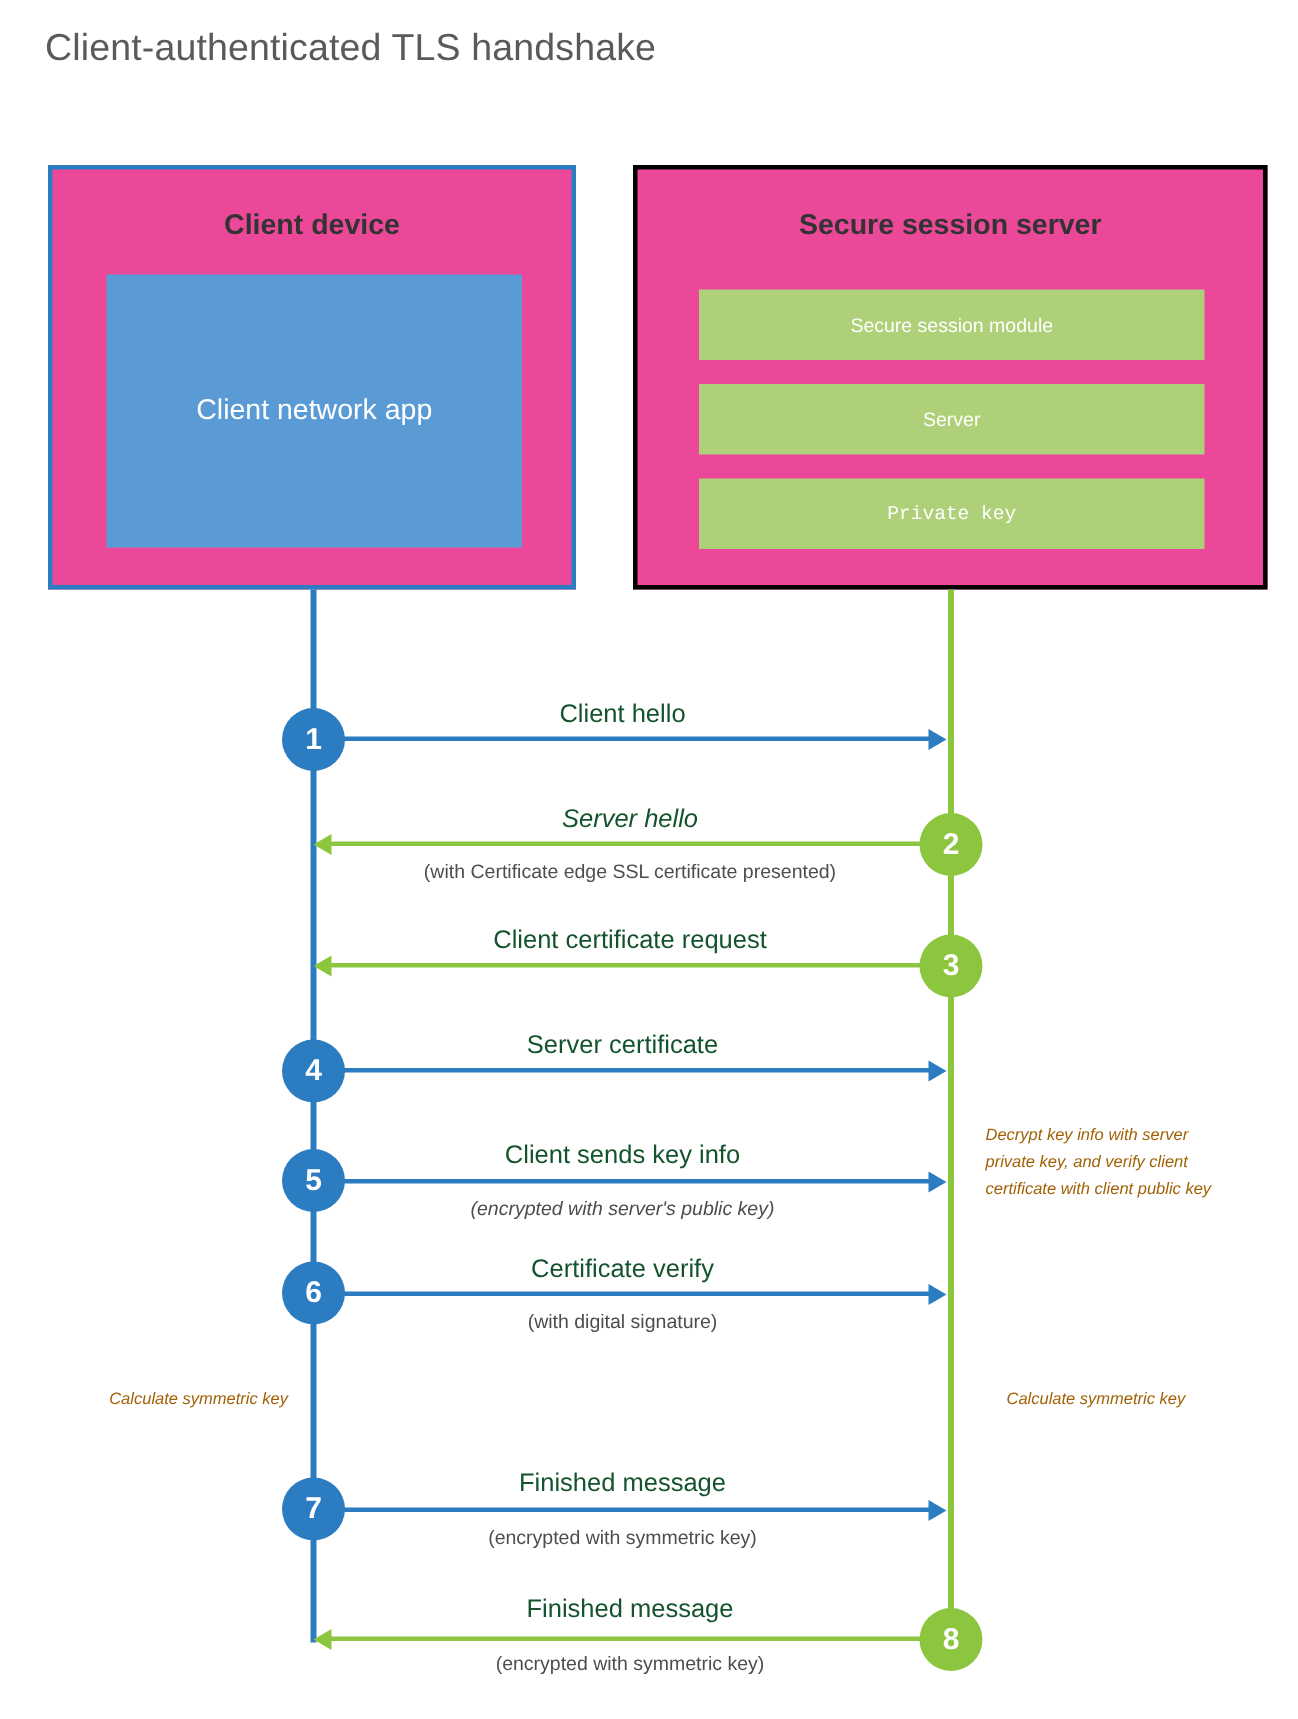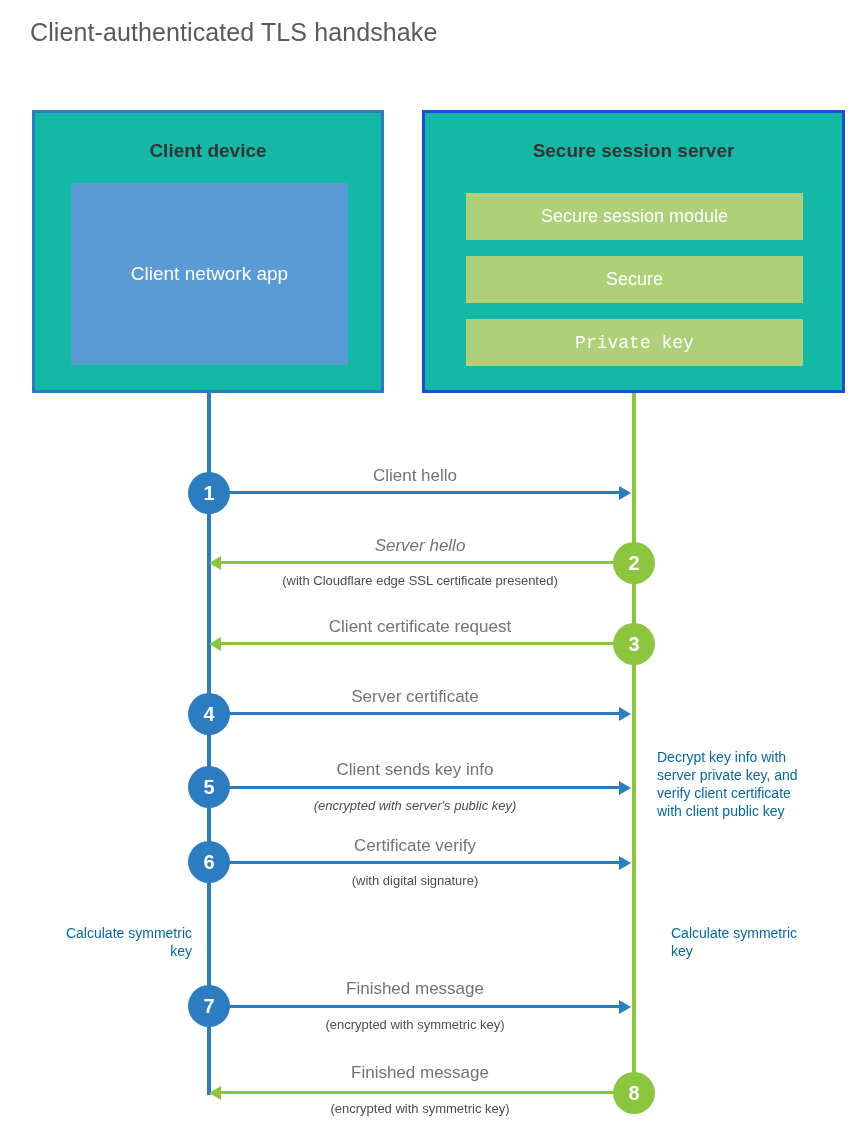--- a/index.html
+++ b/index.html
@@ -29,35 +29,35 @@
     font-weight: 400;
     color: #5a5a5a;
     letter-spacing: 0.1px;
     white-space: nowrap;
   }
 
   
   .actor-box {
     position: absolute;
     box-sizing: border-box;
-    background: #14b8a6;
+    background: #ec4899;
   }
   #client-box {
     left: 32px;
     top: 110px;
     width: 352px;
     height: 283px;
     border: 3px solid #2b7cc0;
   }
   #server-box {
     left: 422px;
     top: 110px;
     width: 423px;
     height: 283px;
-    border: 3px solid #1d4ed8;
+    border: 3px solid #000000;
   }
   .actor-title {
     position: absolute;
     left: 0;
     right: 0;
     top: 27px;
     text-align: center;
     font-size: 19px;
     font-weight: bold;
     color: #333333;
@@ -77,21 +77,21 @@
     justify-content: center;
     text-align: center;
   }
   .server-module {
     position: absolute;
     left: 41px;
     width: 337px;
     height: 47px;
     background: #aed078;
     color: #ffffff;
-    font-size: 18px;
+    font-size: 13px;
     display: flex;
     align-items: center;
     justify-content: center;
     text-align: center;
   }
   #server-module-0 { top: 80px; }
   #server-module-1 { top: 143px; }
   #server-module-2 { top: 206px; font-family: Liberation Mono, monospace; }
 
   
@@ -149,72 +149,73 @@
     justify-content: center;
   }
   .step-circle.blue { background: #2b7cc0; }
   .step-circle.green { background: #8cc63e; }
 
   
   .msg-label {
     position: absolute;
     text-align: center;
     font-size: 17px;
-    color: #737373;
+    color: #14532d;
     white-space: nowrap;
   }
   .msg-sublabel {
     position: absolute;
     text-align: center;
     font-size: 13px;
     color: #4d4d4d;
     white-space: nowrap;
   }
   .side-note {
     position: absolute;
-    font-size: 14px;
+    font-size: 11px;
     line-height: 18px;
-    color: #0369a1;
+    color: #a16207;
+    font-style: italic;
   }
   .side-note.right-align { text-align: right; }
   .side-note.left-align { text-align: left; }
 </style>
 </head>
 <body>
 
 <div id="diagram-root">
 
   <div class="page-title">Client-authenticated TLS handshake</div>
 
   <div class="actor-box" id="client-box">
     <div class="actor-title">Client device</div>
     <div id="client-app-block">Client network app</div>
   </div>
 
   <div class="actor-box" id="server-box">
     <div class="actor-title">Secure session server</div>
     <div class="server-module" id="server-module-0">Secure session module</div>
-    <div class="server-module" id="server-module-1">Secure</div>
+    <div class="server-module" id="server-module-1">Server</div>
     <div class="server-module" id="server-module-2">Private key</div>
   </div>
 
   <div class="lifeline" id="client-lifeline"></div>
   <div class="lifeline" id="server-lifeline"></div>
 
   <div class="msg to-server" style="left:209px; top:491px; width:411px;">
       <span class="head"></span>
     </div>
   <div class="msg-label" style="left:210px; top:466px; width:410px;">Client hello</div>
   <div class="step-circle blue" style="left:188px; top:472px;">1</div>
 
   <div class="msg to-client" style="left:220px; top:561px; width:411px;">
       <span class="head"></span>
     </div>
   <div class="msg-label" style="left:215px; top:536px; width:410px;font-style:italic;">Server hello</div>
-  <div class="msg-sublabel" style="left:215px; top:573px; width:410px;">(with Cloudflare edge SSL certificate presented)</div>
+  <div class="msg-sublabel" style="left:215px; top:573px; width:410px;">(with Certificate edge SSL certificate presented)</div>
   <div class="step-circle green" style="left:613px; top:542px;">2</div>
 
   <div class="msg to-client" style="left:220px; top:642px; width:411px;">
       <span class="head"></span>
     </div>
   <div class="msg-label" style="left:215px; top:617px; width:410px;">Client certificate request</div>
   <div class="step-circle green" style="left:613px; top:623px;">3</div>
 
   <div class="msg to-server" style="left:209px; top:712px; width:411px;">
       <span class="head"></span>

